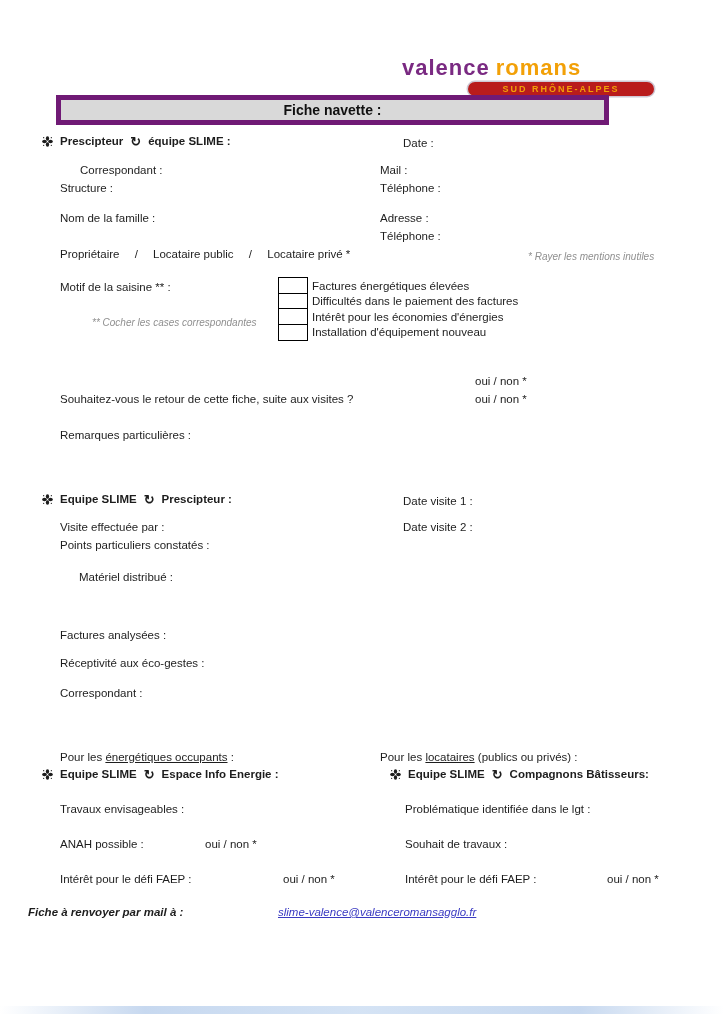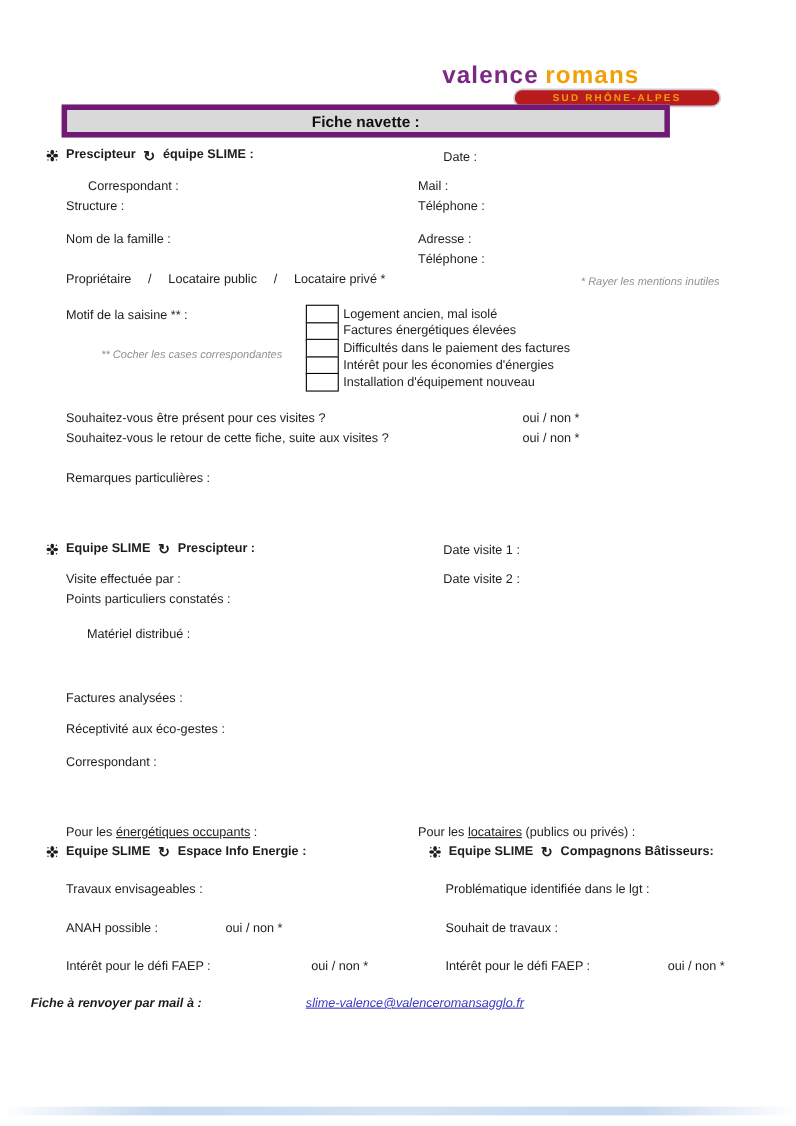--- a/index.html
+++ b/index.html
@@ -88,41 +88,36 @@
     <span style="margin:0 12px;">/</span>
     <span>Locataire privé *</span>
   </div>
   <div class="abs note" style="left:528px;top:249px;">* Rayer les mentions inutiles</div>
 
   <div class="abs" style="left:60px;top:280px;">Motif de la saisine ** :</div>
   <div class="abs note" style="left:92px;top:315px;">** Cocher les cases correspondantes</div>
   <div class="checklist">
       <div class="chk-row">
         <span class="chk-box"></span>
-        <span class="chk-label">Logement ancien, mal isolé</span>
-      </div>
-      <div class="chk-row">
-        <span class="chk-box"></span>
         <span class="chk-label">Factures énergétiques élevées</span>
       </div>
       <div class="chk-row">
         <span class="chk-box"></span>
         <span class="chk-label">Difficultés dans le paiement des factures</span>
       </div>
       <div class="chk-row">
         <span class="chk-box"></span>
         <span class="chk-label">Intérêt pour les économies d'énergies</span>
       </div>
       <div class="chk-row">
         <span class="chk-box"></span>
         <span class="chk-label">Installation d'équipement nouveau</span>
       </div>
     </div>
 
-  <div class="abs" style="left:60px;top:374px;">Souhaitez-vous être présent pour ces visites ?</div>
   <div class="abs" style="left:475px;top:374px;">oui / non *</div>
   <div class="abs" style="left:60px;top:392px;">Souhaitez-vous le retour de cette fiche, suite aux visites ?</div>
   <div class="abs" style="left:475px;top:392px;">oui / non *</div>
 
   <div class="abs" style="left:60px;top:428px;">Remarques particulières :</div>
 
   <div class="head-row" style="left:42px;top:493px;">
     <span class="bullet">
       <svg viewBox="0 0 20 20" width="11" height="11">
           <g fill="#1d1d1d">

